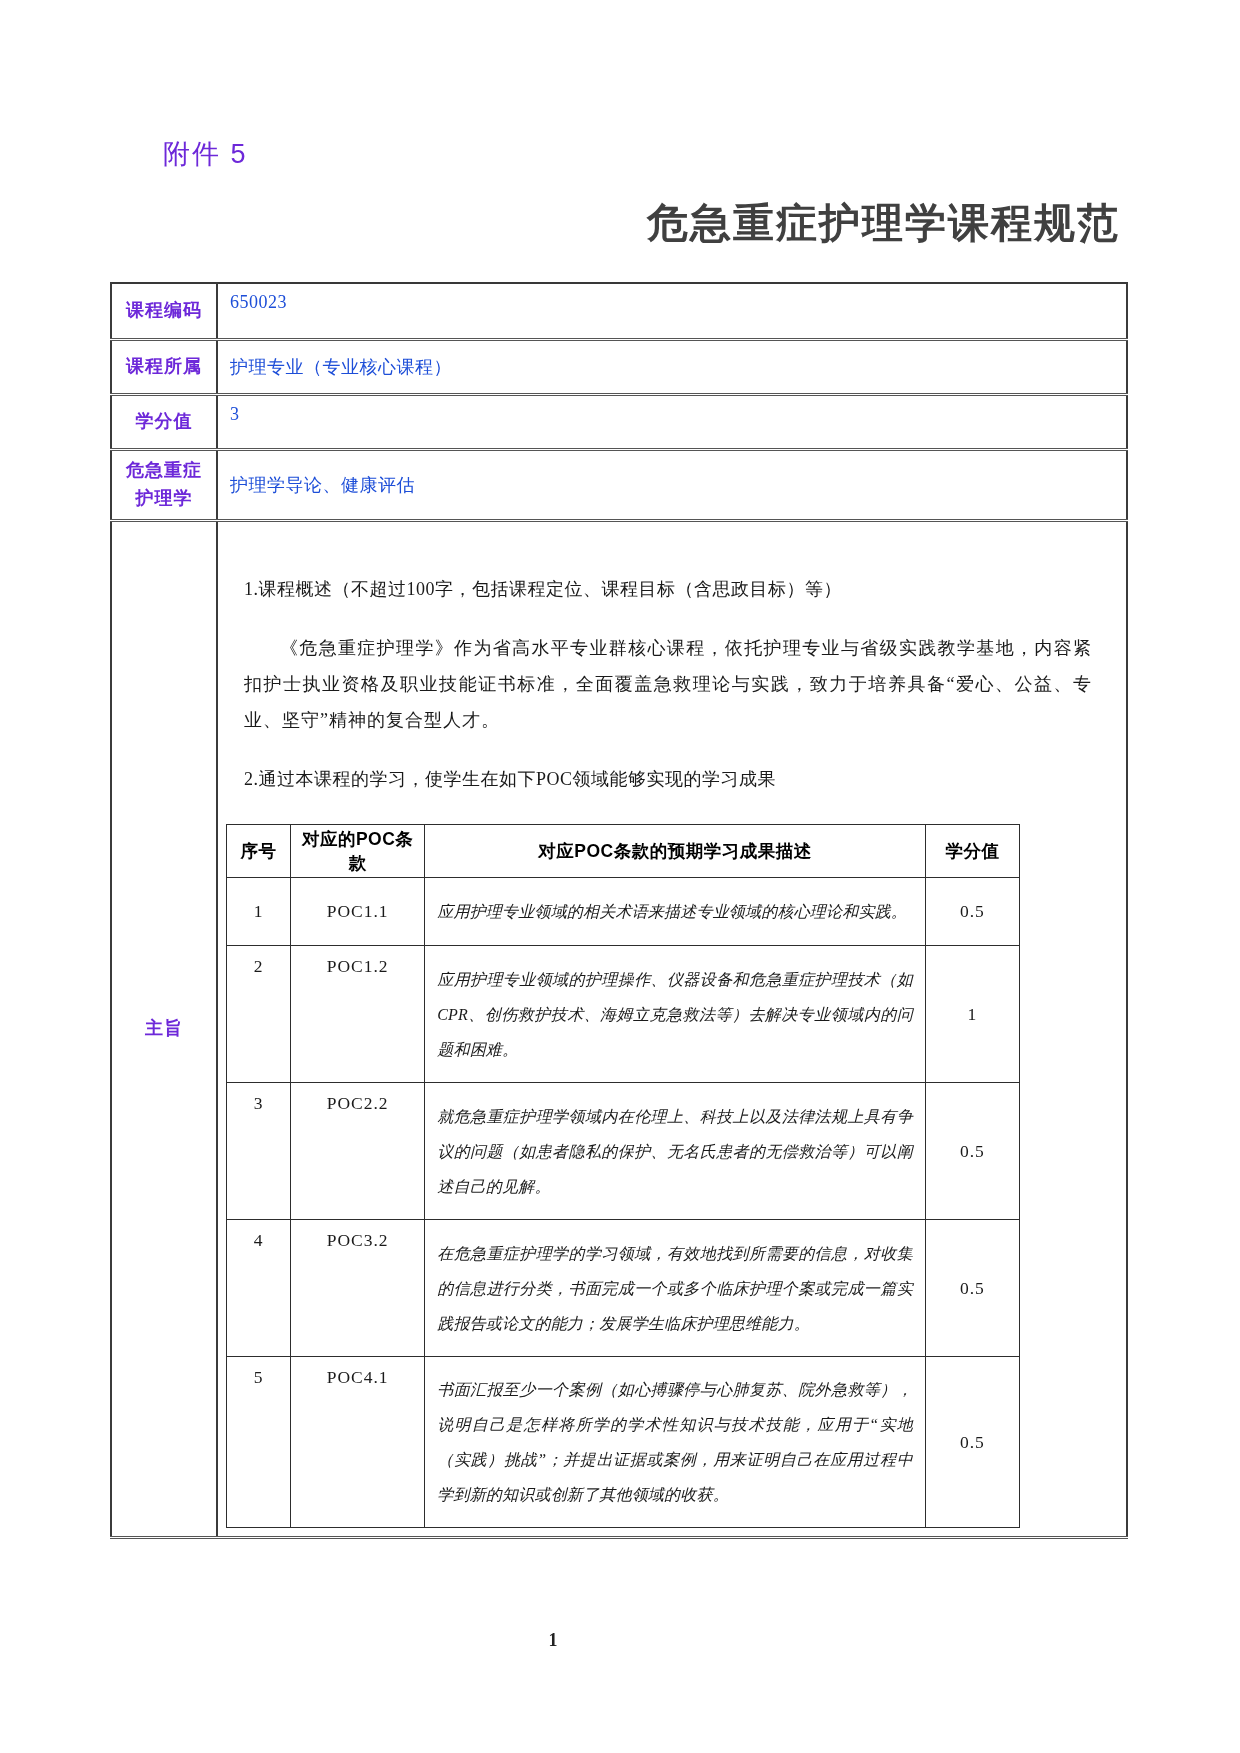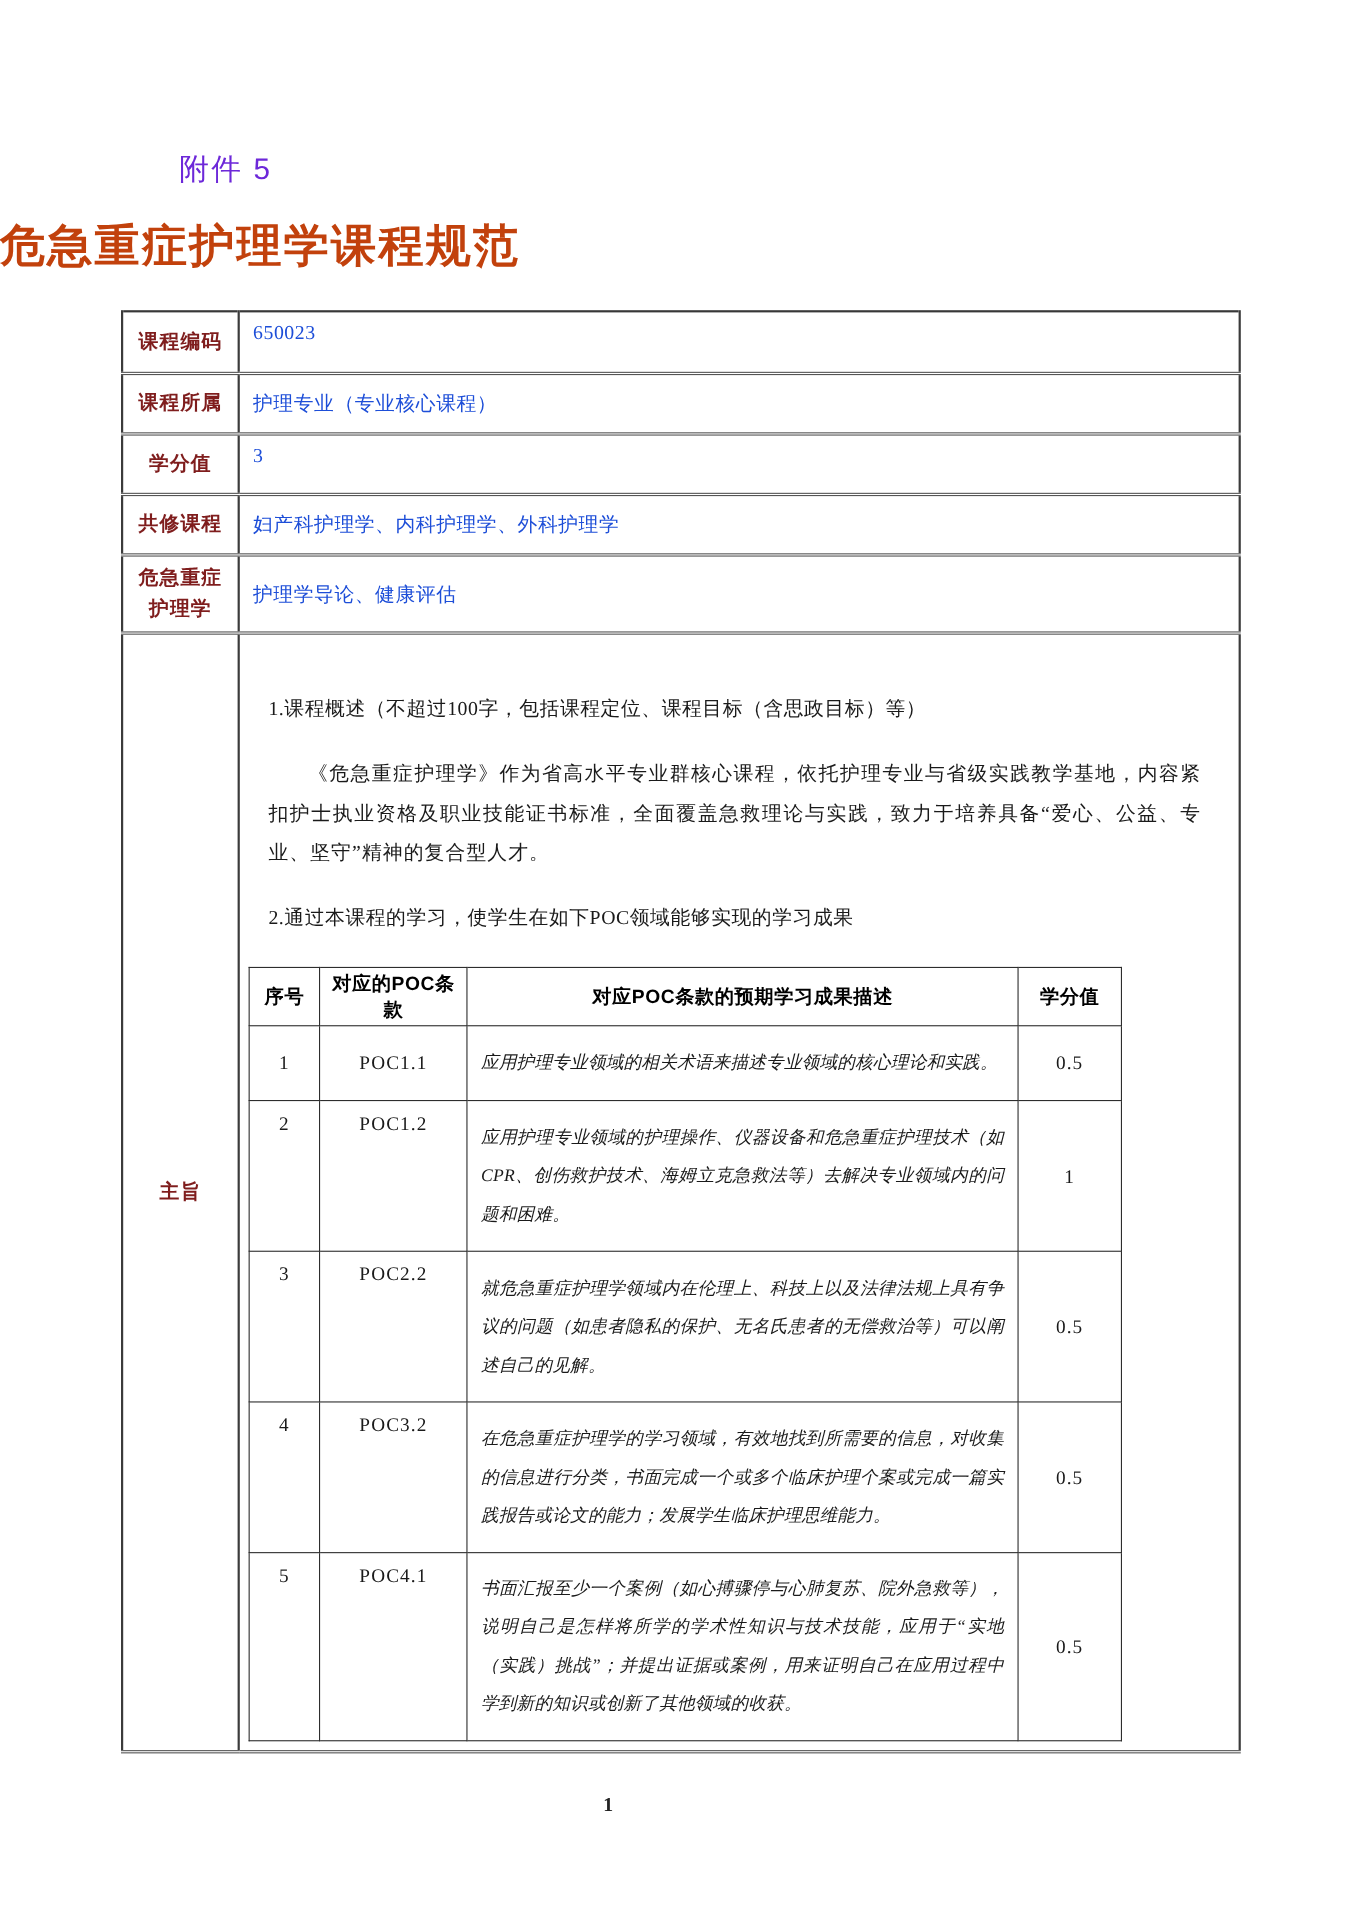--- a/index.html
+++ b/index.html
@@ -20,26 +20,26 @@
     font-size:27px;
     letter-spacing:2px;
     color:#6d28d9;
   }
   .doc-title{
     position:absolute;
     left:0;
     top:196px;
     width:1120px;
     margin:0;
-    text-align:left;
+    text-align:right;
     font-family:"Liberation Serif","DejaVu Serif",serif;
     font-size:41px;
     font-weight:bold;
     letter-spacing:2px;
-    color:#c2410c;
+    color:#404040;
   }
   table.outer{
     position:absolute;
     left:110px;
     top:282px;
     width:1018px;
     border-collapse:collapse;
     border:2px solid #383838;
     table-layout:fixed;
   }
@@ -49,21 +49,21 @@
     border-bottom:3px double #555;
   }
   td.lbl{
     width:100px;
     text-align:center;
     vertical-align:middle;
     font-family:"Liberation Sans","DejaVu Sans",sans-serif;
     font-weight:bold;
     font-size:18px;
     letter-spacing:1px;
-    color:#7f1d1d;
+    color:#6d28d9;
     padding:0 2px;
   }
   td.lbl .lbl-inner{display:inline-block;max-width:86px;line-height:1.55;}
   td.val{
     vertical-align:middle;
     font-size:18px;
     letter-spacing:0.5px;
     padding:6px 10px 6px 12px;
     color:#1d4ed8;
   }
@@ -175,24 +175,20 @@
         <td class="val top">650023</td>
       </tr>
       <tr class="r-belong">
         <td class="lbl"><span class="lbl-inner">课程所属</span></td>
         <td class="val">护理专业（专业核心课程）</td>
       </tr>
       <tr class="r-credit">
         <td class="lbl"><span class="lbl-inner">学分值</span></td>
         <td class="val top">3</td>
       </tr>
-      <tr class="r-co">
-        <td class="lbl"><span class="lbl-inner">共修课程</span></td>
-        <td class="val">妇产科护理学、内科护理学、外科护理学</td>
-      </tr>
       <tr class="r-noco">
         <td class="lbl"><span class="lbl-inner">危急重症护理学</span></td>
         <td class="val">护理学导论、健康评估</td>
       </tr>
       <tr class="r-main">
         <td class="lbl"><span class="lbl-inner">主旨</span></td>
         <td class="main-cell">
           <p class="sec-heading">1.课程概述（不超过100字，包括课程定位、课程目标（含思政目标）等）</p>
           <p class="sec-paragraph">《危急重症护理学》作为省高水平专业群核心课程，依托护理专业与省级实践教学基地，内容紧扣护士执业资格及职业技能证书标准，全面覆盖急救理论与实践，致力于培养具备“爱心、公益、专业、坚守”精神的复合型人才。</p>
           <p class="sec-heading2">2.通过本课程的学习，使学生在如下POC领域能够实现的学习成果</p>

